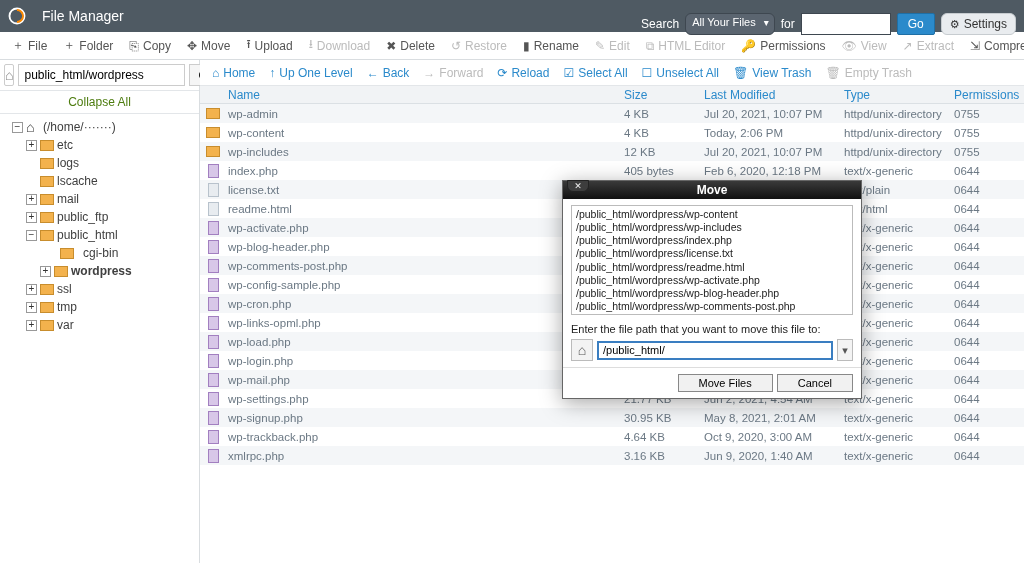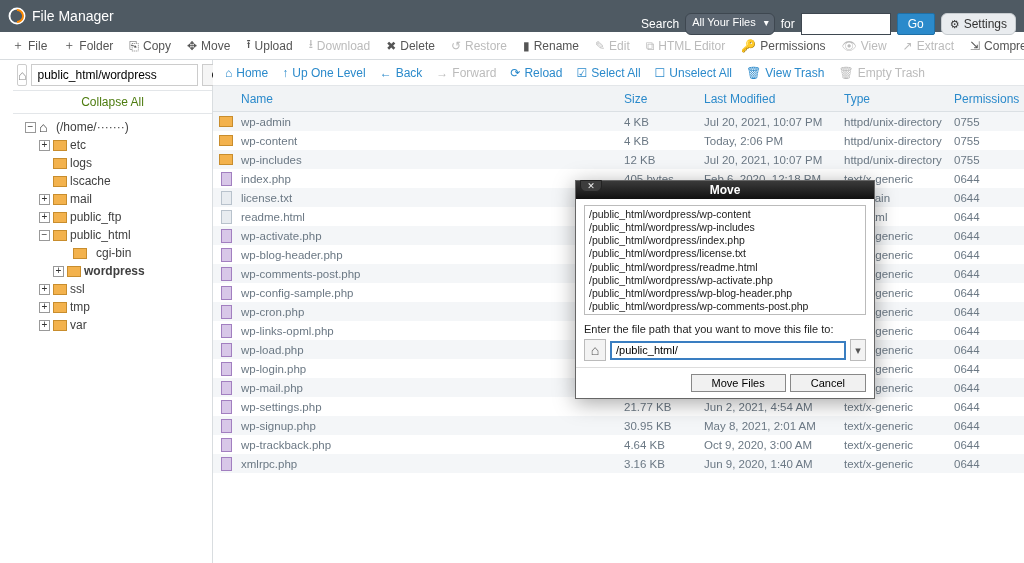--- a/index.html
+++ b/index.html
@@ -1,52 +1,52 @@
 <!DOCTYPE html>
 <html><head>
 <meta charset="utf-8">
 <style>
   * { box-sizing: border-box; margin: 0; padding: 0; }
   html, body { width: 1024px; height: 563px; font-family: Arial, Helvetica, sans-serif; font-size: 12px; color: #333; background:#fff; overflow:hidden; }
   
   .header { height: 32px; background:#4f5a63; color:#fff; display:flex; align-items:center; padding:0 8px; }
-  .header .logo-wrap { display:flex; align-items:center; gap:6px; font-size:14px; font-weight:500; }
+  .header .logo-wrap { display:flex; align-items:center; gap:16px; font-size:14px; font-weight:500; }
   .header .logo { width:18px; height:18px; }
   .header .spacer { flex:1; }
   .header .search-area { display:flex; align-items:center; gap:6px; font-size:12px;margin-top:16px; }
   .header .select { background:#5b6570; border:1px solid #3e4750; color:#fff; font-size:11px; padding:2px 18px 2px 6px; height:22px; position:relative; border-radius:6px;}
   .header .select:after{content:"▾"; position:absolute; right:5px; top:3px; font-size:10px;}
   .header input.sbox { height:22px; width:90px; border:1px solid #3e4750; background:#fff; padding:0 4px; font-size:11px;}
   .header .go { background:#2b8acb; border:1px solid #1f6fa5; color:#fff; height:22px; padding:0 10px; font-size:12px; border-radius:2px;}
   .header .settings { background:#e9ecef; border:1px solid #c7ccd0; color:#333; height:22px; padding:0 8px; font-size:12px; border-radius:6px; display:flex; align-items:center; gap:4px;}
   
   .toolbar { height:28px; background:#fff; border-bottom:1px solid #d9dde0; display:flex; align-items:center; padding:0 6px; font-size:12px;}
   .toolbar .tbtn { display:flex; align-items:center; gap:4px; padding:0 6px; height:100%; color:#555; cursor:pointer; white-space:nowrap;}
   .toolbar .tbtn.disabled { color:#bbb; }
   .toolbar .sep { width:1px; height:18px; background:#e2e5e8; margin:0 2px; }
   
-  .main { display:flex; height:calc(563px - 32px - 28px);margin-left:13px; }
+  .main { display:flex; height:calc(563px - 32px - 28px); }
   .left { width:200px; border-right:1px solid #d9dde0; display:flex; flex-direction:column; }
   .left .pathbar { display:flex; align-items:center; padding:4px; gap:4px; border-bottom:1px solid #e3e6e9;}
   .left .pathbar .home-icon { width:22px; height:22px; border:1px solid #ccc; border-radius:2px; display:flex; align-items:center; justify-content:center; color:#888;}
   .left .pathbar input { flex:1; height:22px; border:1px solid #ccc; padding:0 5px; font-size:12px;}
   .left .pathbar .gobtn { height:22px; padding:0 8px; border:1px solid #ccc; background:#f5f5f5; font-size:11px;}
   .collapse-all { text-align:center; padding:4px 0; font-size:12px; color:#4d7c0f; border-bottom:1px solid #e3e6e9; cursor:pointer;}
   .tree { flex:1; overflow:auto; padding:4px 0 4px 4px; font-size:12px; }
   .tree .node { display:flex; align-items:center; gap:3px; height:18px; padding-left:0; white-space:nowrap; cursor:pointer;}
   .tree .toggle { width:11px; height:11px; border:1px solid #999; display:flex; align-items:center; justify-content:center; font-size:10px; line-height:1; background:#fff; color:#333;}
   .tree .toggle.blank { border:none; }
   .tree .fld { width:14px; height:11px; background:#f3b24d; border:1px solid #c88d2d; }
   .tree .lbl { color:#404040; }
   .tree .node.bold .lbl { font-weight:bold; }
   .right { flex:1; display:flex; flex-direction:column; position:relative; }
   .actionbar { height:26px; display:flex; align-items:center; gap:6px; padding:0 8px; border-bottom:1px solid #e3e6e9; background:#fff; }
   .actionbar .abtn { color:#2b8acb; display:flex; align-items:center; gap:4px; font-size:12px; cursor:pointer; padding:0 4px;}
   .actionbar .abtn.disabled { color:#bbb; }
-  .colhead { display:flex; background:#f1f3f5; border-bottom:1px solid #dbe0e4; height:26px; align-items:center; font-size:12px; color:#2b8acb;}
+  .colhead { display:flex; background:#f1f3f5; border-bottom:1px solid #dbe0e4; height:18px; align-items:center; font-size:12px; color:#2b8acb;}
   .colhead .c-icon { width:26px; }
   .colhead .c-name { flex:1; padding-left:2px;}
   .colhead .c-size { width:80px;}
   .colhead .c-mod { width:140px;}
   .colhead .c-type { width:110px;}
   .colhead .c-perm { width:70px;}
   .rows { flex:1; overflow:auto; }
   .row { display:flex; height:19px; align-items:center; font-size:11.5px; color:#6b7884;}
   .row:nth-child(odd){background:#f4f6f8;}
   .row .ic { width:26px; display:flex; justify-content:center;}

